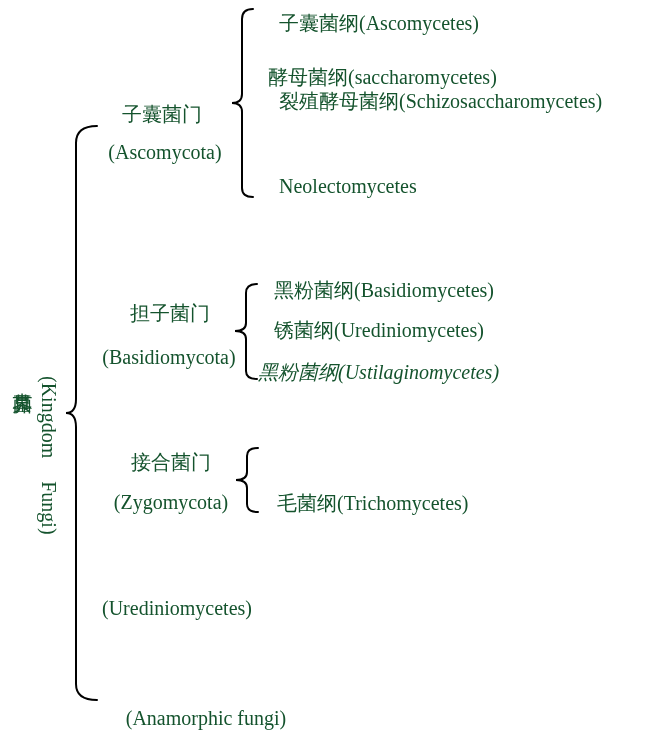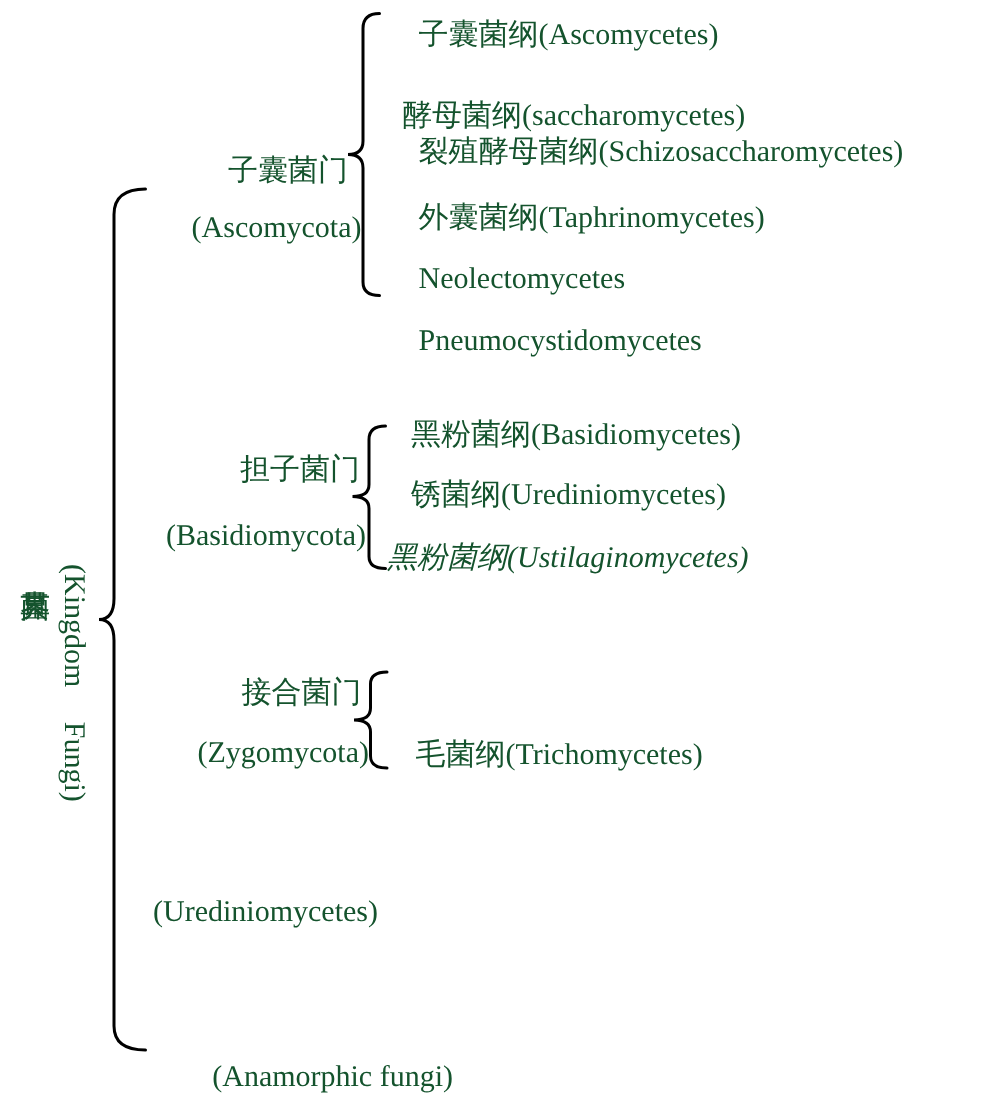--- a/index.html
+++ b/index.html
@@ -28,21 +28,21 @@
     stroke-linecap: round;
   }
   .txt {
     position: absolute;
     font-size: 20px;
     line-height: 22px;
     white-space: nowrap;
     color: #14532d;
   }
   .ctr {
-    text-align: right;
+    text-align: center;
   }
   .v-cn {
     writing-mode: vertical-rl;
     text-orientation: upright;
     letter-spacing: 1px;
   }
   .v-en {
     writing-mode: vertical-rl;
     word-spacing: 18px;
   }
@@ -71,23 +71,21 @@
   <div class="txt ctr" style="left:101px; top:451px; width:140px;">接合菌门</div>
   <div class="txt ctr" style="left:96px; top:491px; width:150px;">(Zygomycota)</div>
 
   <div class="txt ctr" style="left:102px; top:597px; width:150px;">(Urediniomycetes)</div>
 
   <div class="txt ctr" style="left:110px; top:707px; width:192px;">(Anamorphic fungi)</div>
 
   <div class="txt" style="left:279px; top:12px;">子囊菌纲(Ascomycetes)</div>
   <div class="txt" style="left:268px; top:51px;margin-top:15px;">酵母菌纲(saccharomycetes)</div>
   <div class="txt" style="left:279px; top:90px;">裂殖酵母菌纲(Schizosaccharomycetes)</div>
-  <div class="txt" style="left:279px; top:134px;">外囊菌纲(Taphrinomycetes)</div>
   <div class="txt" style="left:279px; top:175px;text-align:right;">Neolectomycetes</div>
-  <div class="txt" style="left:279px; top:216px;">Pneumocystidomycetes</div>
 
   <div class="txt" style="left:274px; top:279px;">黑粉菌纲(Basidiomycetes)</div>
   <div class="txt" style="left:274px; top:319px;">锈菌纲(Urediniomycetes)</div>
   <div class="txt" style="left:258px; top:361px;font-style:italic;">黑粉菌纲(Ustilaginomycetes)</div>
 
   <div class="txt" style="left:277px; top:492px;">毛菌纲(Trichomycetes)</div>
 
 </div>
 
 </body></html>

